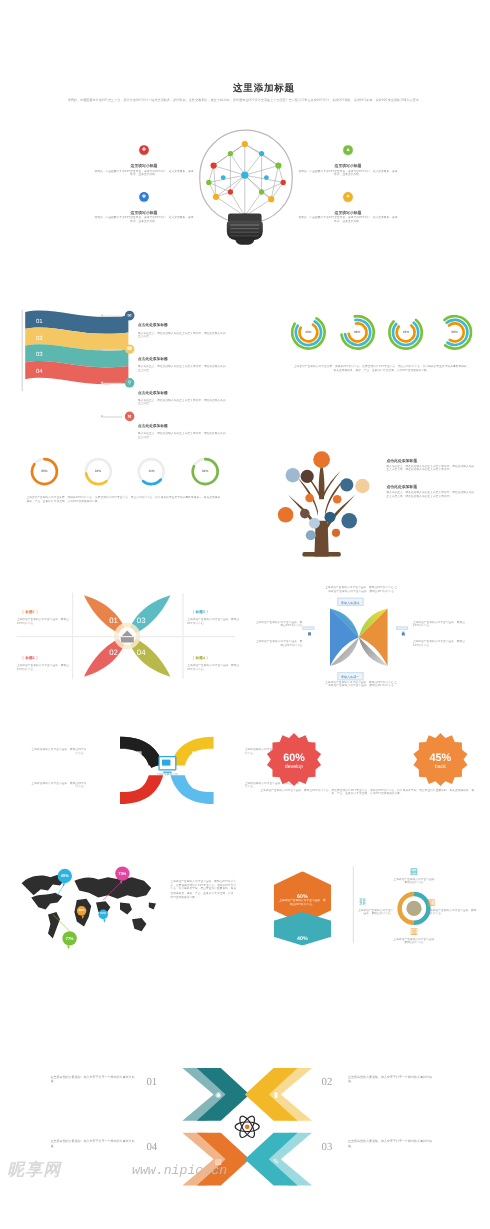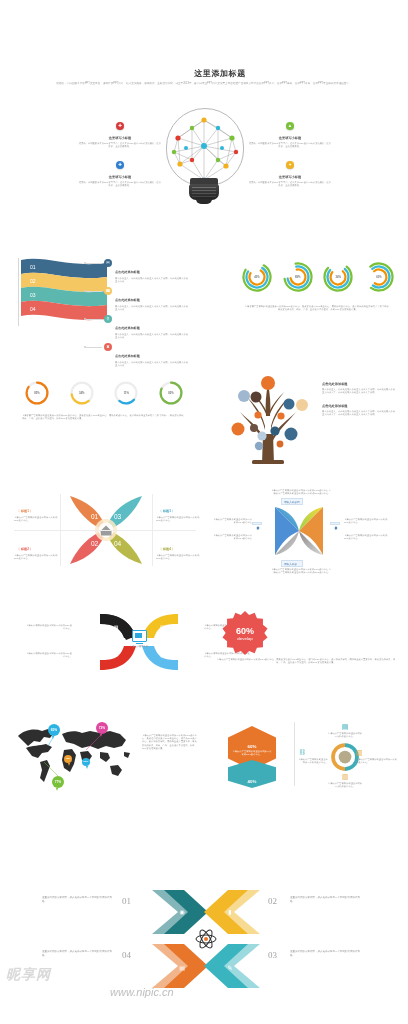--- a/index.html
+++ b/index.html
@@ -88,21 +88,21 @@
   .wicon{width:10px;height:9px;margin:0 auto 1px;}
 
   
   .arrows{position:absolute;left:150px;top:886px;width:112px;height:106px;}
   .ar-num{position:absolute;font-size:9px;color:#a3a3a3;font-family:"Liberation Serif","DejaVu Serif",serif;}
   .ar-tx{position:absolute;width:70px;font-size:2.5px;line-height:3.6px;color:#8c8c8c;}
 
   
   .footer{position:absolute;left:0;top:963px;width:328px;height:32px;}
   .wm{position:absolute;left:6px;top:3px;font-size:14px;font-weight:bold;color:#d9d9d9;letter-spacing:1px;font-style:italic;font-family:"Liberation Serif",serif;}
-  .wm2{position:absolute;left:110px;top:7px;font-size:11px;color:#bdbdbd;font-style:italic;font-family:Liberation Sans, sans-serif;margin-top:16px;}
+  .wm2{position:absolute;left:110px;top:7px;font-size:11px;color:#bdbdbd;font-style:italic;font-family:Liberation Mono, monospace;}
   .wmid{position:absolute;left:176px;top:8px;font-size:9.5px;color:#9f9f9f;letter-spacing:.2px;}
 </style>
 </head>
 <body>
 
 <div class="page">
 
   <div>
     <div class="hero-title">这里添加标题</div>
     <div class="hero-sub">优秀的，中国图要求开放PPT交互平台，提供开放PPT设计一站式交流服务，提供数据、业务交易系统，成立于2013年，是中国专业PPT设计交流意上平台经营广告有限公司整合免费PPT设计、免费PPT模板、免费PPT素材、免费PPT专业模板及课程运营中。</div>
@@ -432,20 +432,29 @@
     <div class="burst-row">
       <div class="burst">
         <svg width="46" height="46" viewBox="0 0 100 100" style="position:absolute;left:0;top:0">
           <path fill="#e8524f" d="M50 2 L59 11 L71 6 L76 18 L89 19 L89 32 L99 40 L92 50 L99 60 L89 68 L89 81 L76 82 L71 94 L59 89 L50 98 L41 89 L29 94 L24 82 L11 81 L11 68 L1 60 L8 50 L1 40 L11 32 L11 19 L24 18 L29 6 L41 11 Z"></path>
         </svg>
         <div class="inner">
             <span class="p">60%</span>
             <span class="l">develop</span>
           </div>
       </div>
+      <div class="burst">
+        <svg width="46" height="46" viewBox="0 0 100 100" style="position:absolute;left:0;top:0">
+          <path fill="#f08a3c" d="M50 2 L59 11 L71 6 L76 18 L89 19 L89 32 L99 40 L92 50 L99 60 L89 68 L89 81 L76 82 L71 94 L59 89 L50 98 L41 89 L29 94 L24 82 L11 81 L11 68 L1 60 L8 50 L1 40 L11 32 L11 19 L24 18 L29 6 L41 11 Z"></path>
+        </svg>
+        <div class="inner">
+            <span class="p">45%</span>
+            <span class="l">back</span>
+          </div>
+      </div>
     </div>
     <div class="burst-cap tiny" style="text-align:center">上海杭信广告有限公司整合中国第一家精品PPT设计中心，用免费交流设计PPT专业中心，项目的PPT设计中心，设计模板及学院，用品专业设计重要资料，有关交流模板及、模板、产品、业务设计开放空间、公司PPT交流发展设计集。</div>
   </div>
 
   <div>
     <div class="map">
       <svg width="122" height="66" viewBox="0 0 122 66">
         <g fill="#2e2e2e">
           <path d="M4 14 C10 8 20 6 28 9 L34 7 L40 11 L36 16 L30 15 L26 20 L20 19 L14 24 L10 20 Z"></path>
           <path d="M12 26 C18 23 26 24 32 22 L38 25 L34 30 L28 31 L24 36 L18 34 Z"></path>

